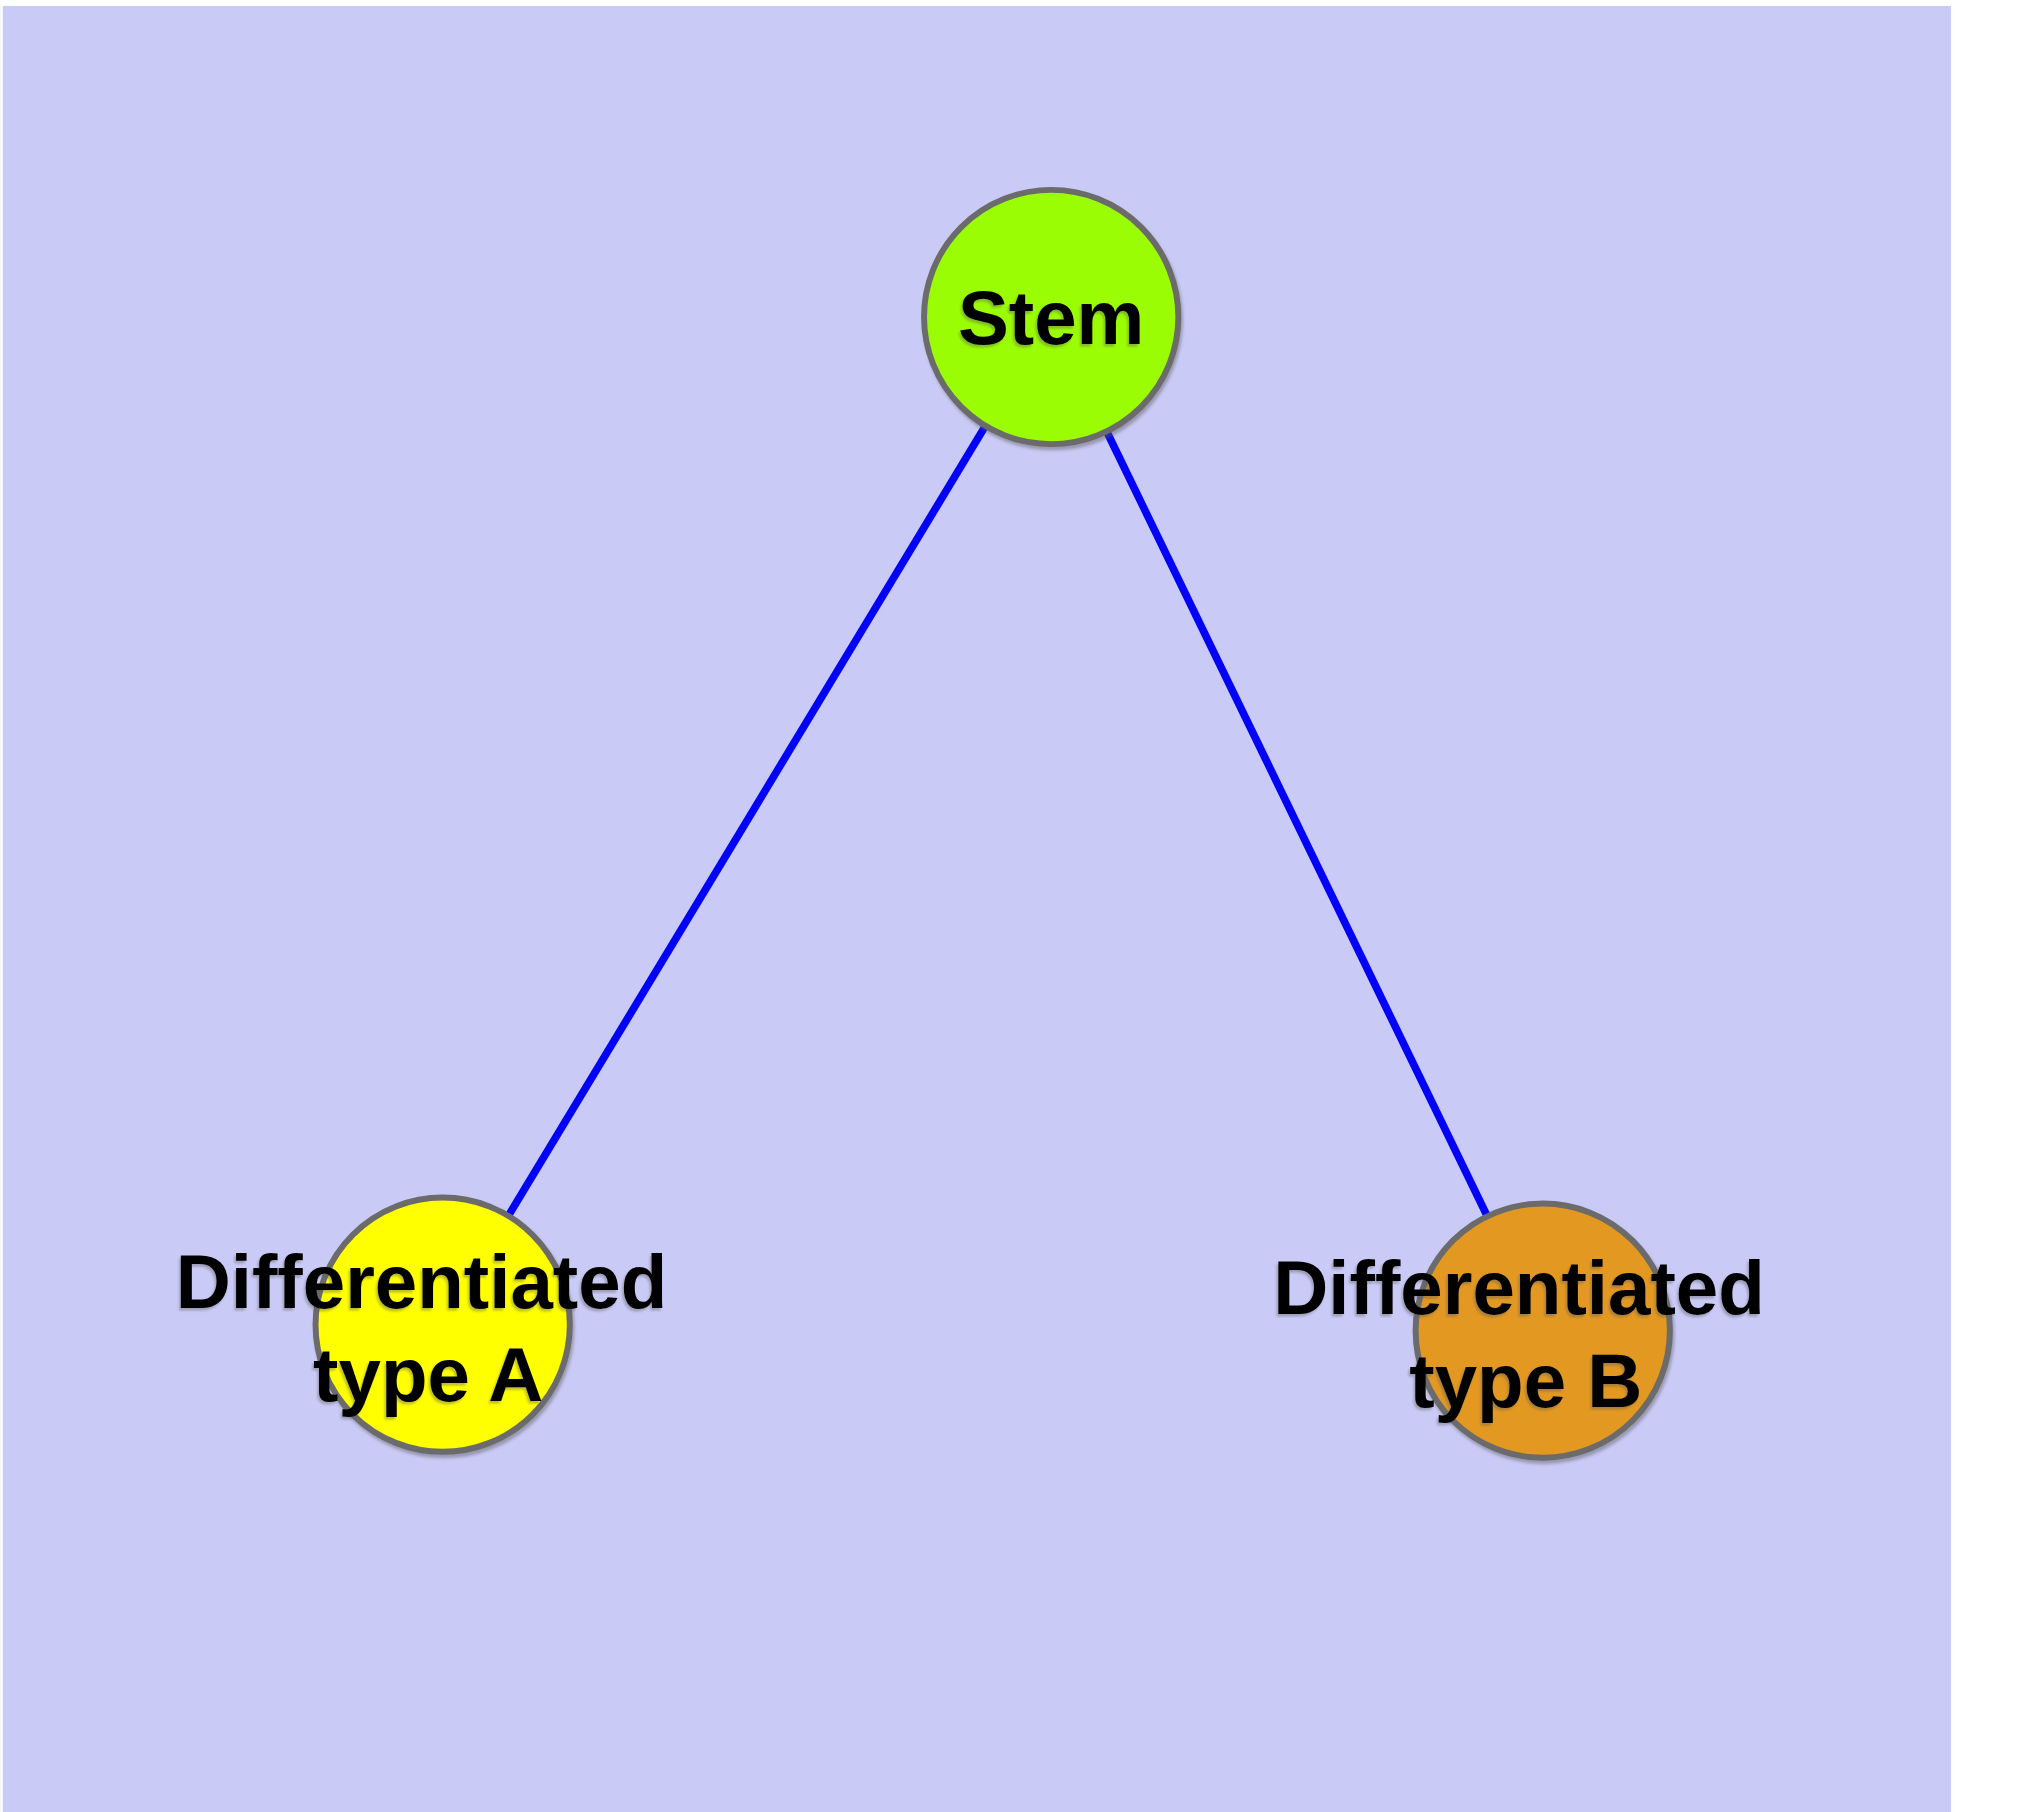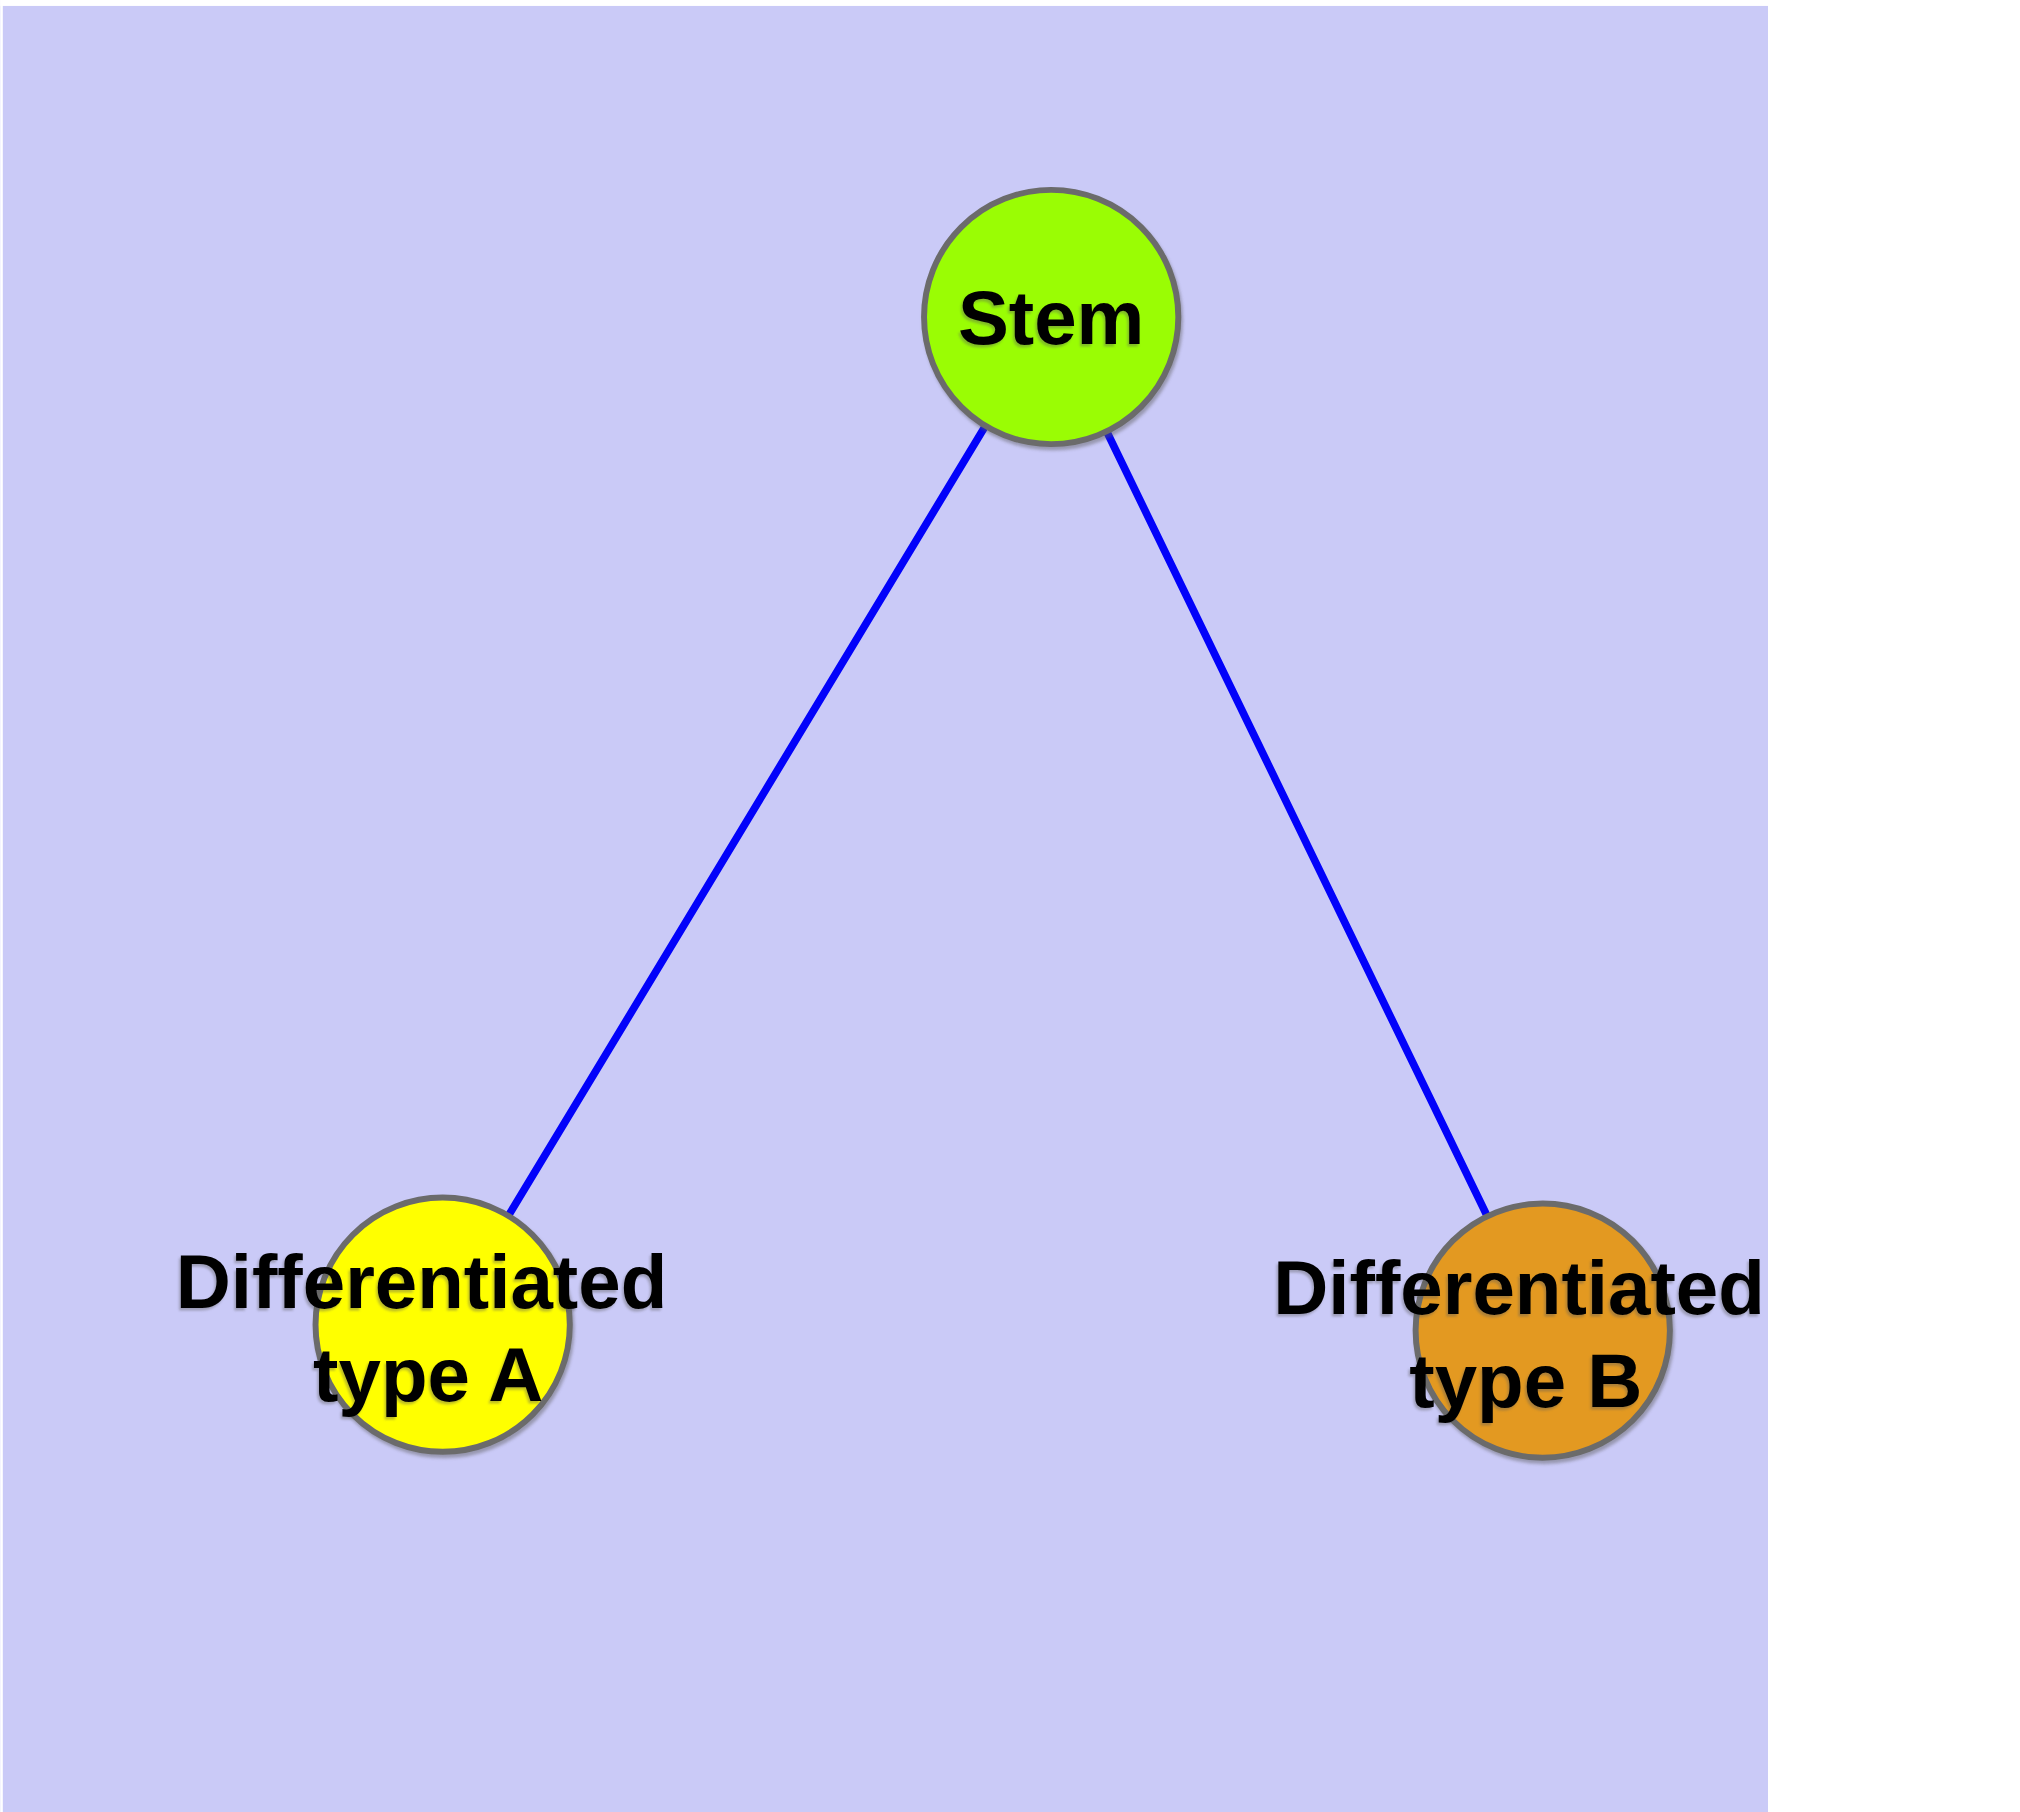--- a/index.html
+++ b/index.html
@@ -2,21 +2,21 @@
 <html style="font-size:13.6px"><head>
 <meta charset="utf-8">
 <style>
   html, body {
     margin: 0;
     padding: 0;
     background: #ffffff;
   }
   .stage {
     position: relative;
-    width: 1768px;
+    width: 1951px;
     height: 1812px;
     overflow: hidden;
     font-family: "Liberation Sans", sans-serif;
   }
   svg { display: block; }
   .node-circle {
     filter: drop-shadow(2px 4px 2px rgba(90,90,90,0.45));
   }
   .node-label {
     font-family: "Liberation Sans", "DejaVu Sans", sans-serif;

